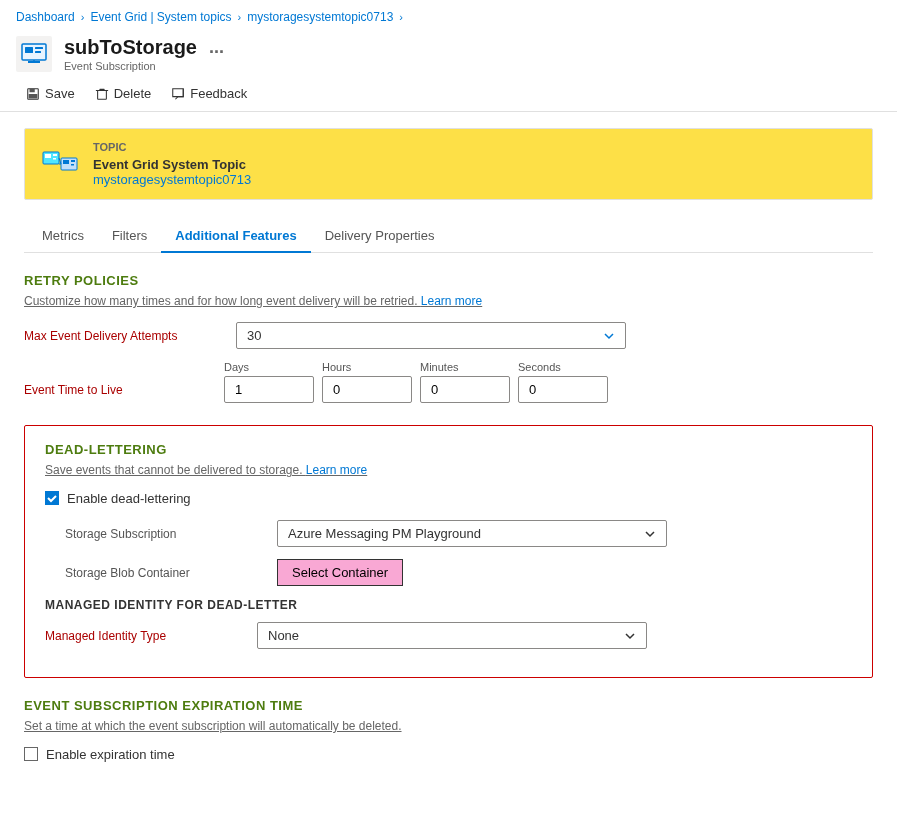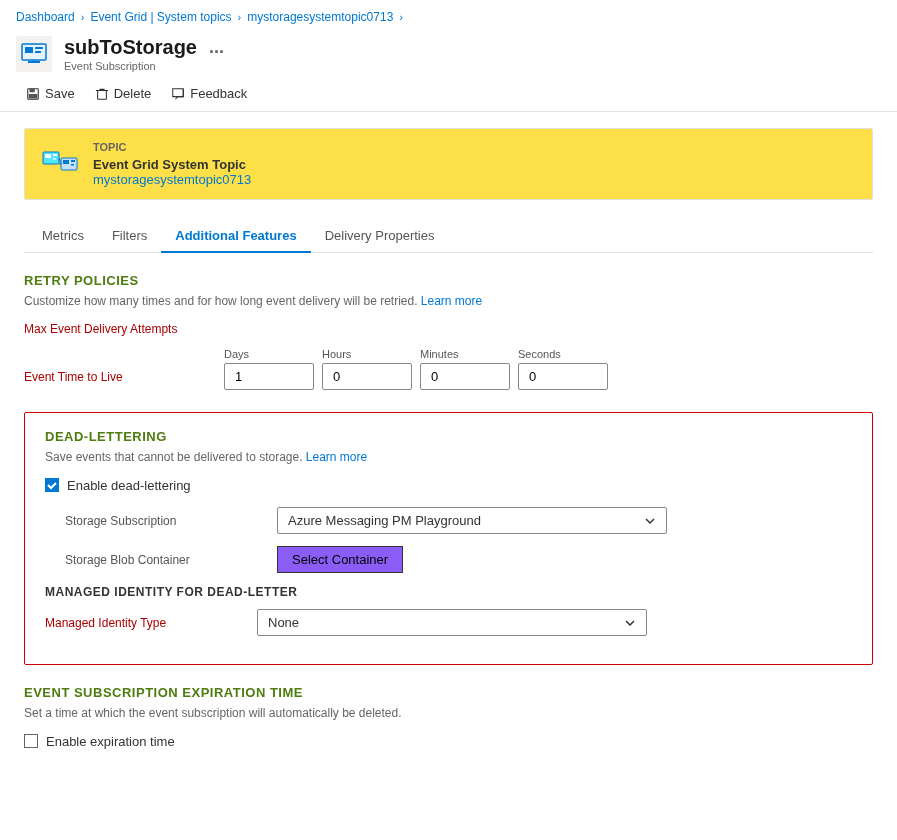--- a/index.html
+++ b/index.html
@@ -34,21 +34,21 @@
     .topic-name { font-size: 13px; font-weight: 600; }
     .topic-link { font-size: 13px; color: #0078d4; cursor: pointer; }
 
     
     .tabs { display: flex; gap: 0; border-bottom: 1px solid #e0e0e0; margin-bottom: 20px; padding: 0 4px; }
     .tab { padding: 8px 14px; font-size: 13px; color: #555; cursor: pointer; border-bottom: 2px solid transparent; margin-bottom: -1px; }
     .tab.active { color: #0078d4; border-bottom: 2px solid #0078d4; font-weight: 600; }
 
     
     .section-title { font-size: 13px; font-weight: 700; text-transform: uppercase; color: #4d7c0f; margin-bottom: 6px; letter-spacing: 0.5px; }
-    .section-desc { font-size: 12px; color: #666; margin-bottom: 14px; }
+    .section-desc { font-size: 12px; color: #666; margin-bottom: 14px; text-decoration: underline; }
     .section-desc a { color: #0078d4; text-decoration: none; }
 
     
     .form-row { display: flex; align-items: center; margin-bottom: 12px; gap: 12px; }
     .form-label { font-size: 12px; color: #a00; min-width: 200px; }
     .form-label-gray { font-size: 12px; color: #555; min-width: 200px; }
     .form-control-select { flex: 1; border: 1px solid #8a8886; border-radius: 2px; padding: 5px 10px; font-size: 13px; color: #333; background: #fff; display: flex; align-items: center; justify-content: space-between; cursor: pointer; }
 
     
     .ttl-row { display: flex; align-items: flex-start; margin-bottom: 14px; }
@@ -60,21 +60,21 @@
 
     
     .dead-letter-box { border: 1.5px solid #c00; border-radius: 2px; padding: 16px 20px; margin-bottom: 20px; }
 
     
     .checkbox-row { display: flex; gap: 8px; margin-bottom: 14px; }
     .checkbox-custom { width: 14px; height: 14px; background: #0078d4; border: none; display: flex; align-items: center; justify-content: center; flex-shrink: 0; }
     .checkbox-custom svg { width: 12px; height: 12px; }
 
     
-    .select-container-btn { border: 1.5px solid #333; background: #8b5cf6; padding: 5px 14px; font-size: 13px; cursor: pointer; border-radius: 0; font-weight: 500; }
+    .select-container-btn { border: 1.5px solid #333; background: #f9a8d4; padding: 5px 14px; font-size: 13px; cursor: pointer; border-radius: 0; font-weight: 500; }
 
     
     .managed-identity-title { font-size: 12px; font-weight: 700; text-transform: uppercase; color: #333; margin-bottom: 10px; margin-top: 6px; letter-spacing: 0.5px; }
 
     
     .exp-section { padding: 0; }
 
     
     .retry-section { margin-bottom: 22px; }
   </style>
@@ -167,20 +167,26 @@
     <div class="tab active">Additional Features</div>
     <div class="tab">Delivery Properties</div>
   </div>
 
   <div class="retry-section">
     <div class="section-title">RETRY POLICIES</div>
     <div class="section-desc">Customize how many times and for how long event delivery will be retried. <a href="#" style="color:#0078d4;text-decoration:none;">Learn more</a></div>
 
     <div class="form-row">
       <span class="form-label">Max Event Delivery Attempts</span>
+      <div class="form-control-select" style="max-width: 390px;">
+        <span>30</span>
+        <svg width="12" height="12" viewBox="0 0 12 12">
+            <path d="M2 4l4 4 4-4" fill="none" stroke="#0078d4" stroke-width="1.5"></path>
+          </svg>
+      </div>
     </div>
 
     <div class="ttl-row">
       <span class="ttl-label">Event Time to Live</span>
       <div class="ttl-inputs">
         <div class="ttl-field">
           <span class="ttl-field-label">Days</span>
           <input type="text" class="ttl-input" value="1" style="width: 90px; border: 1px solid rgb(138, 136, 134); border-radius: 2px; padding: 5px 10px; font-size: 13px;">
         </div>
         <div class="ttl-field">

